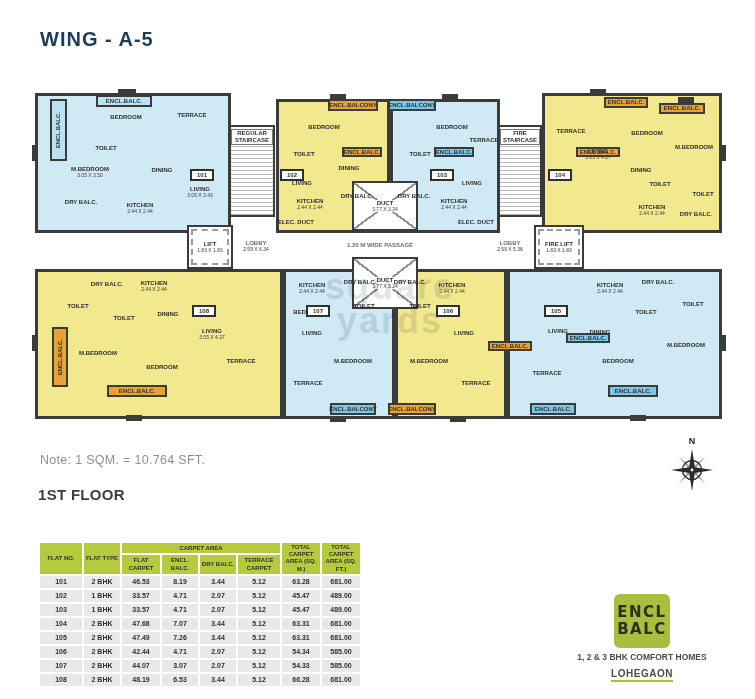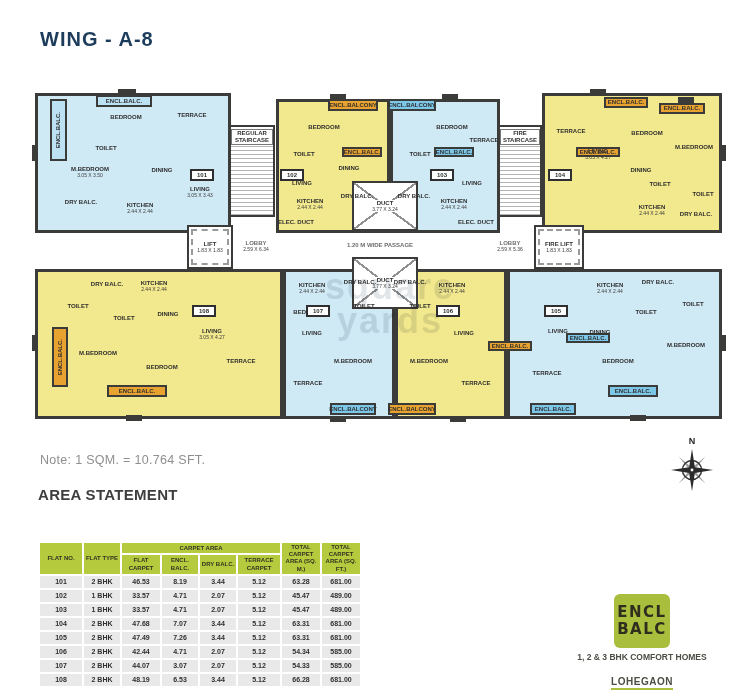--- a/index.html
+++ b/index.html
@@ -42,27 +42,27 @@
   #compass{left:664px;top:436px;width:56px;text-align:center;}
   #compass .n{font-size:9px;font-weight:bold;color:#222;display:block;margin-bottom:1px;}
   
   #area-table{left:38px;top:541px;border-collapse:separate;border-spacing:2px;table-layout:fixed;}
   #area-table th{background:#b5ca3d;color:#333222;font-size:6px;font-weight:bold;line-height:1.2;padding:1px 1px;text-align:center;vertical-align:middle;}
   #area-table td{background:#e9e9e9;color:#2f2f2f;font-size:7px;font-weight:bold;text-align:center;height:10px;padding:1px 0;}
   
   #logo-box{left:614px;top:594px;width:56px;height:54px;background:#a9be3c;border-radius:6px;display:flex;flex-direction:column;align-items:center;justify-content:center;}
   #logo-box .ln{font-size:15px;font-weight:800;letter-spacing:1.5px;color:#2f2e1e;line-height:1.15;font-family:"DejaVu Sans",sans-serif;}
   #logo-tagline{left:566px;top:652px;width:152px;text-align:center;font-size:8.5px;font-weight:bold;color:#4c4c44;}
-  #logo-location{left:566px;top:663px;width:152px;text-align:center;margin-top:8px;}
+  #logo-location{left:566px;top:663px;width:152px;text-align:center;}
   #logo-location span{display:inline-block;font-size:10px;font-weight:800;color:#4c4c44;border-bottom:2px solid #a9be3c;padding-bottom:1px;letter-spacing:.5px;}
 </style>
 </head>
 <body>
 
-<div class="abs" id="wing-title">WING - A-8</div>
+<div class="abs" id="wing-title">WING - A-5</div>
 
 <div class="abs" id="floorplan">
   <div class="abs" id="watermark">
     <div>square</div>
     <div>yards</div>
   </div>
 <div class="fp blue" style="left: 5px; top: 8px; width: 196px; height: 140px;"></div>
     <div class="fp yellow" style="left: 246px; top: 14px; width: 114px; height: 134px;"></div>
     <div class="fp blue" style="left: 360px; top: 14px; width: 110px; height: 134px;"></div>
     <div class="fp yellow" style="left: 512px; top: 8px; width: 180px; height: 140px;"></div>
@@ -600,21 +600,21 @@
       <polygon points="24,46 27,27 21,27"></polygon>
       <polygon points="2,24 21,21 21,27"></polygon>
       <polygon points="46,24 27,21 27,27"></polygon>
     </g>
     <circle cx="24" cy="24" r="4" fill="#2b2b2b"></circle>
     <circle cx="24" cy="24" r="1.5" fill="#fff"></circle>
   </svg>
 </div>
 
 <div class="abs" id="section-heading">
-  <div>AREA STATEMENT</div>
+  <div>1ST FLOOR</div>
 </div>
 
 <table class="abs" id="area-table">
   <colgroup>
     <col style="width:42px">
       <col style="width:36px">
       <col style="width:38px">
       <col style="width:36px">
     <col style="width:36px">
       <col style="width:42px">

